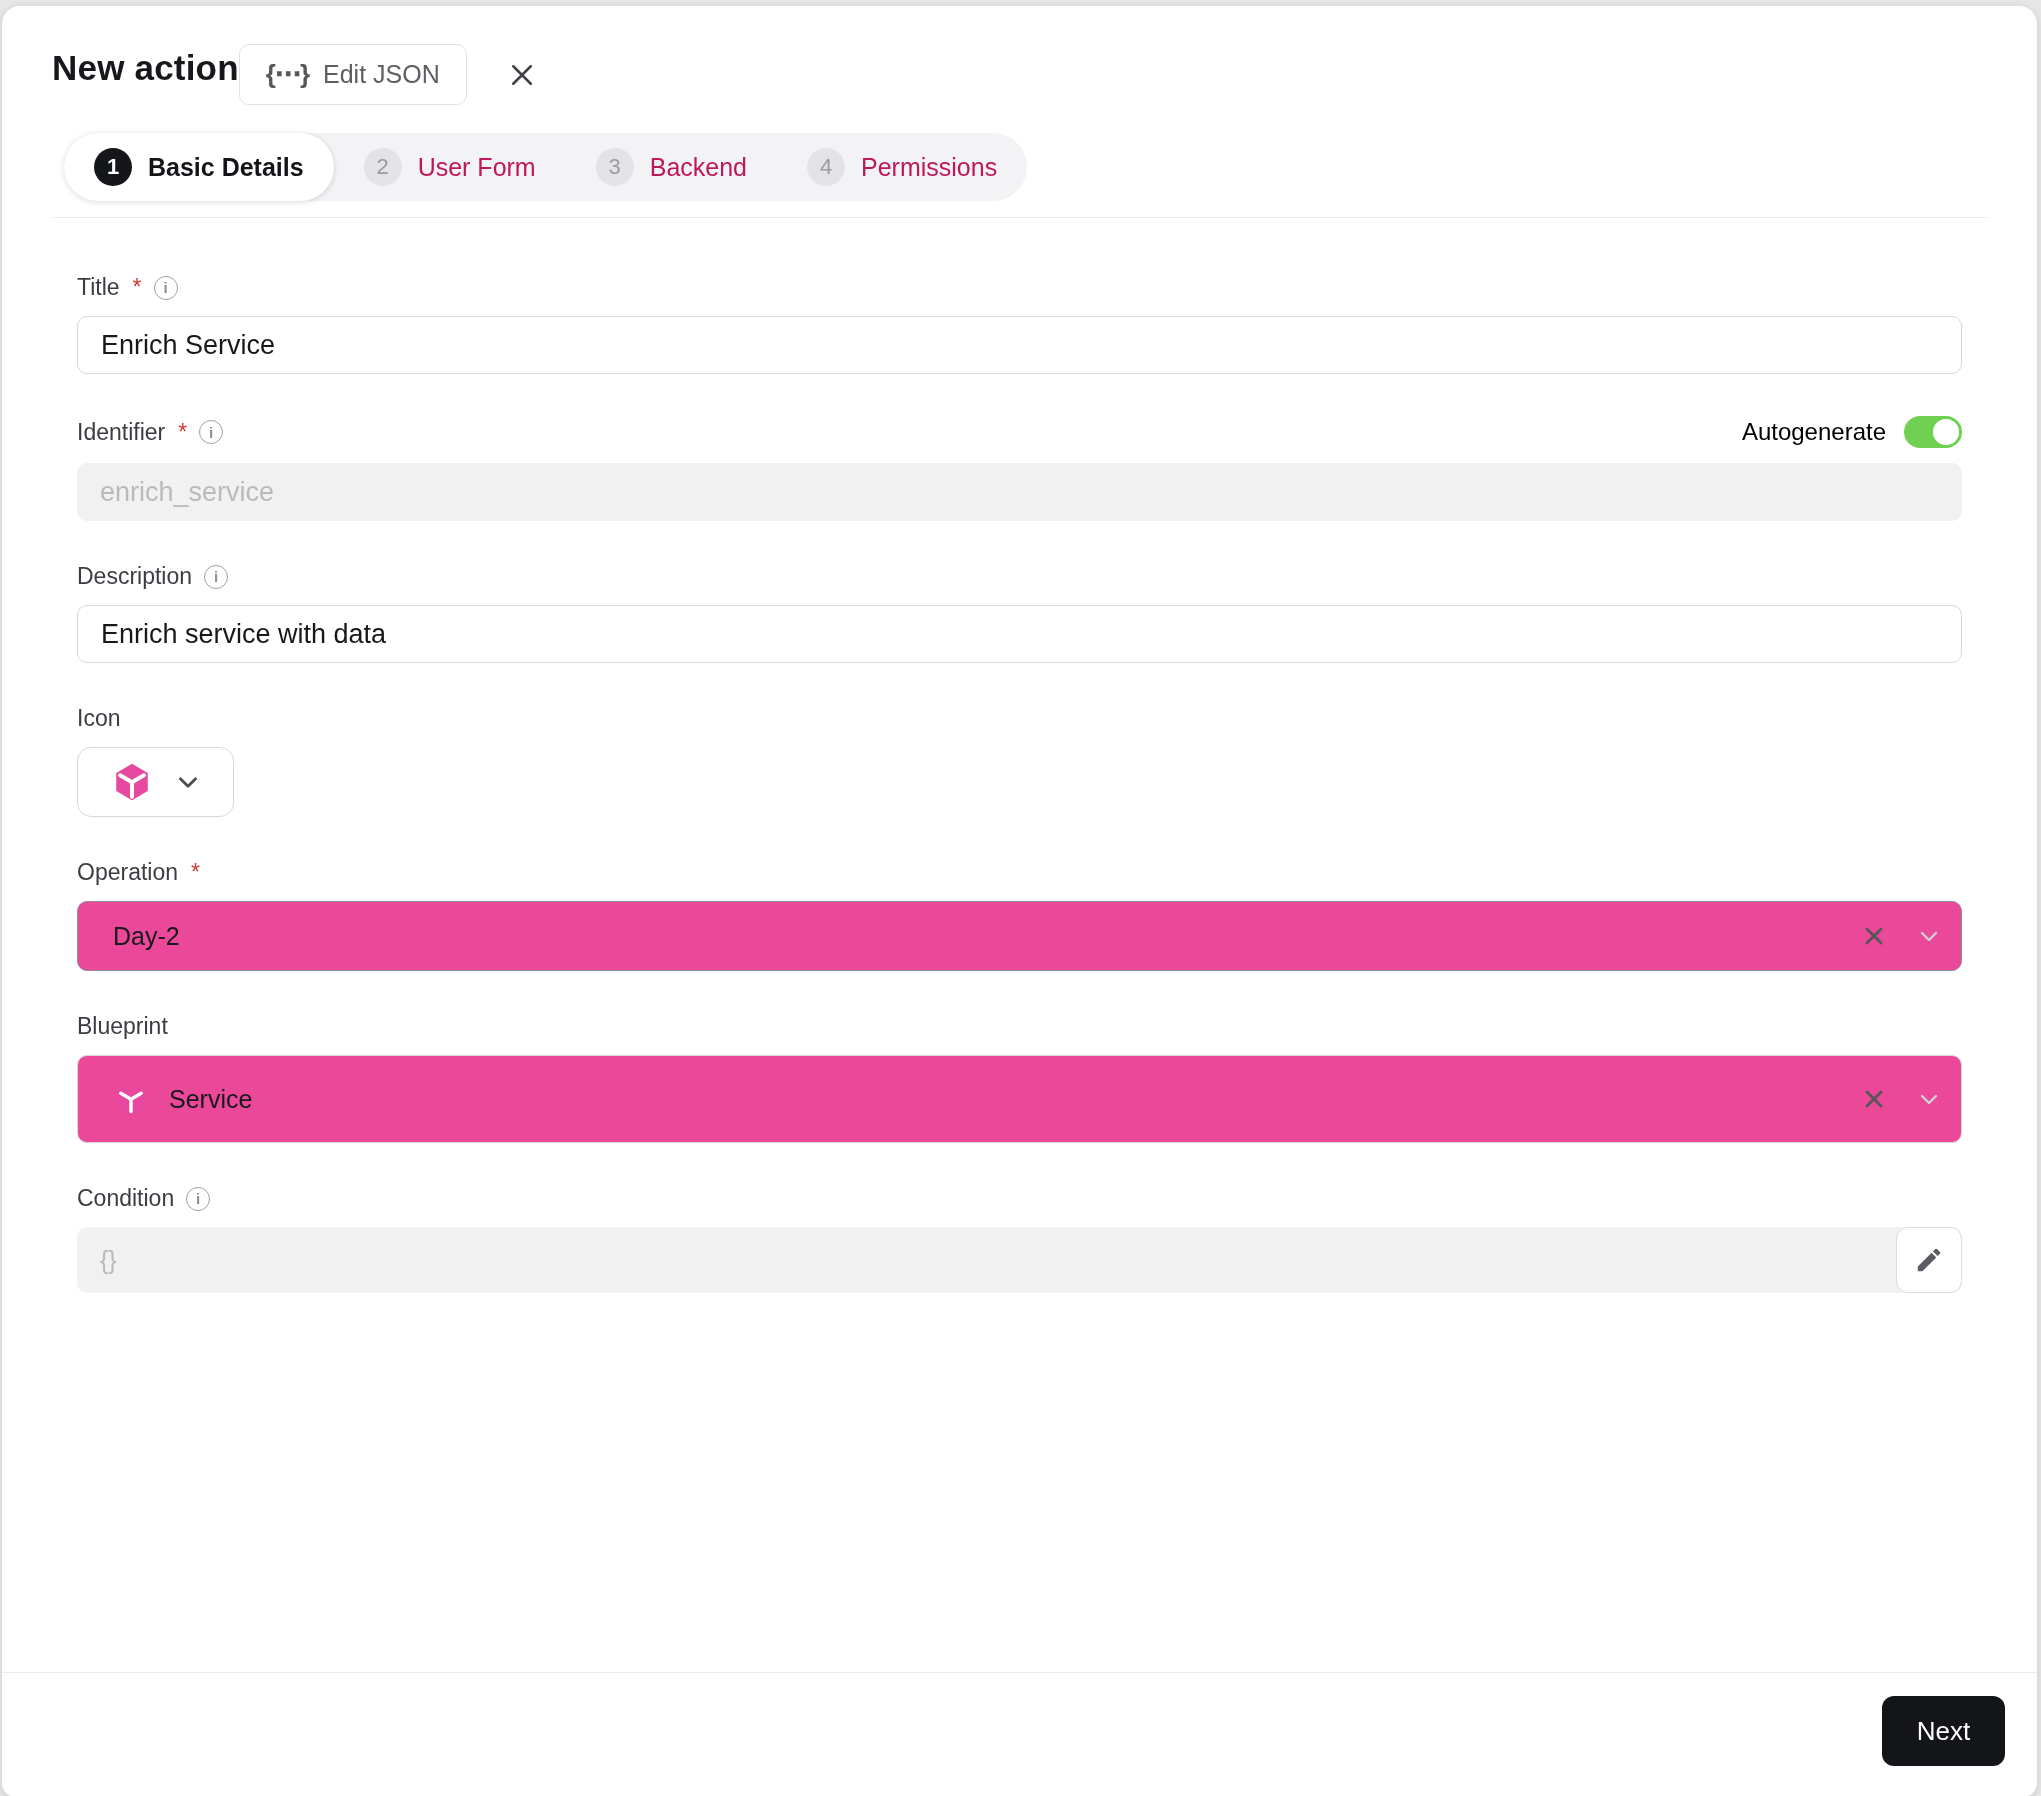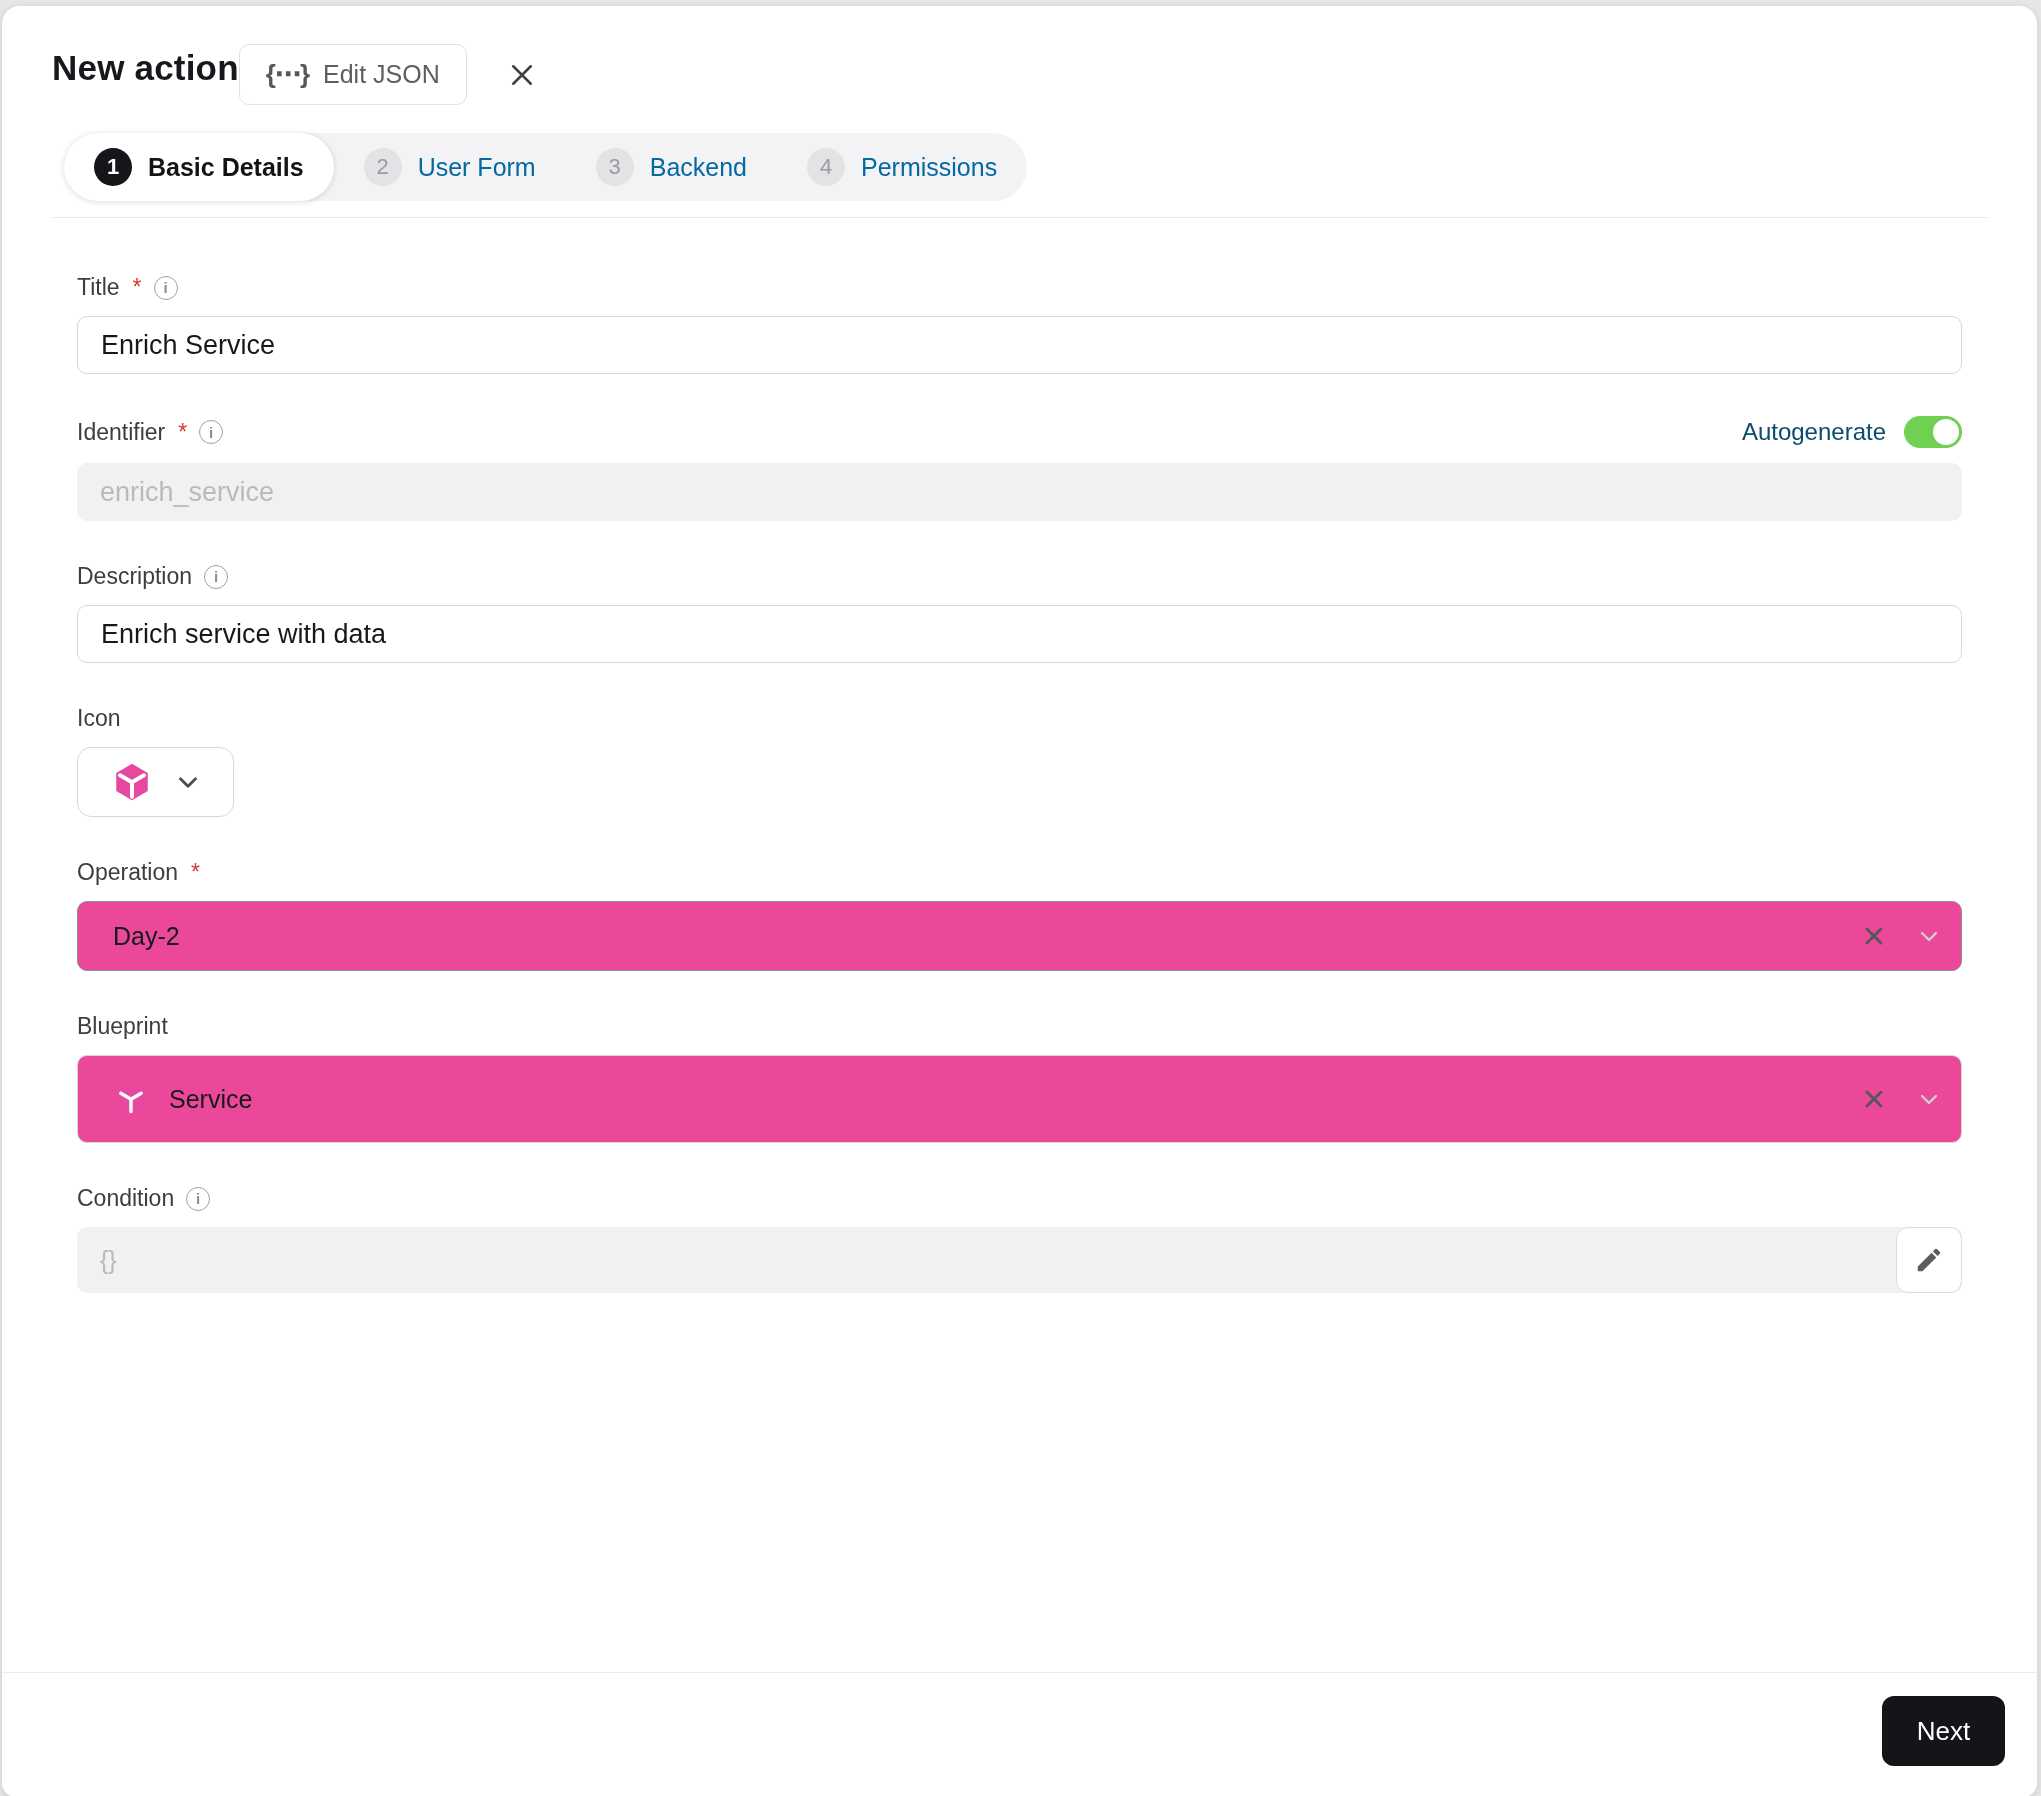--- a/index.html
+++ b/index.html
@@ -42,21 +42,21 @@
     padding:15px 30px; border-radius:36px; cursor:pointer;
     background:transparent;
   }
   .step.active { background:#ffffff; box-shadow:0 1px 6px rgba(0,0,0,.14); }
   .step-num {
     width:38px; height:38px; border-radius:50%;
     display:flex; align-items:center; justify-content:center;
     font-size:22px; background:#e3e3e6; color:#9a9ba0;
   }
   .step.active .step-num { background:#151619; color:#fff; font-weight:600; }
-  .step-label { font-size:25px; color:#0369a1; }
+  .step-label { font-size:25px; color:#be185d; }
   .step.active .step-label { color:#131417; font-weight:600; }
   .header-divider { border-bottom:1px solid #ececee; margin-top:16px; }
   
   .form-body { flex:1; padding:14px 75px 0 75px; overflow:hidden; }
   .field-group { margin-top:42px; }
   .label-row { display:flex; align-items:center; gap:12px; margin-bottom:15px; }
   .field-label { font-size:23px; color:#3c3d42; }
   .req { color:#d53a2f; font-size:23px; margin-left:1px; }
   .info-icon {
     width:24px; height:24px; border:1.6px solid #9fa0a4; border-radius:50%;
@@ -66,21 +66,21 @@
   .text-input {
     width:100%; height:58px; border:1.5px solid #d8d8da; border-radius:10px;
     padding:0 23px; font-size:27px; color:#17181c; font-family:inherit;
     background:#fff; outline:none;
   }
   .text-input:disabled, .disabled-box {
     background:#f1f1f2; border:none; color:#b9babd;
   }
   .label-row.split { justify-content:space-between; margin-bottom:15px; }
   .autogen { display:flex; align-items:center; gap:18px; }
-  .autogen-label { font-size:24px; color:#0c4a6e; }
+  .autogen-label { font-size:24px; color:#000000; }
   .toggle { width:58px; height:32px; border-radius:16px; position:relative; cursor:pointer; border:none; }
   .toggle.on { background:#6fd052; }
   .toggle .knob {
     position:absolute; top:3px; right:3px; width:26px; height:26px;
     border-radius:50%; background:#fff;
   }
   
   .icon-picker {
     width:157px; height:70px; border:1.5px solid #d8d8da; border-radius:14px;
     background:#fff; display:flex; align-items:center; justify-content:center;

